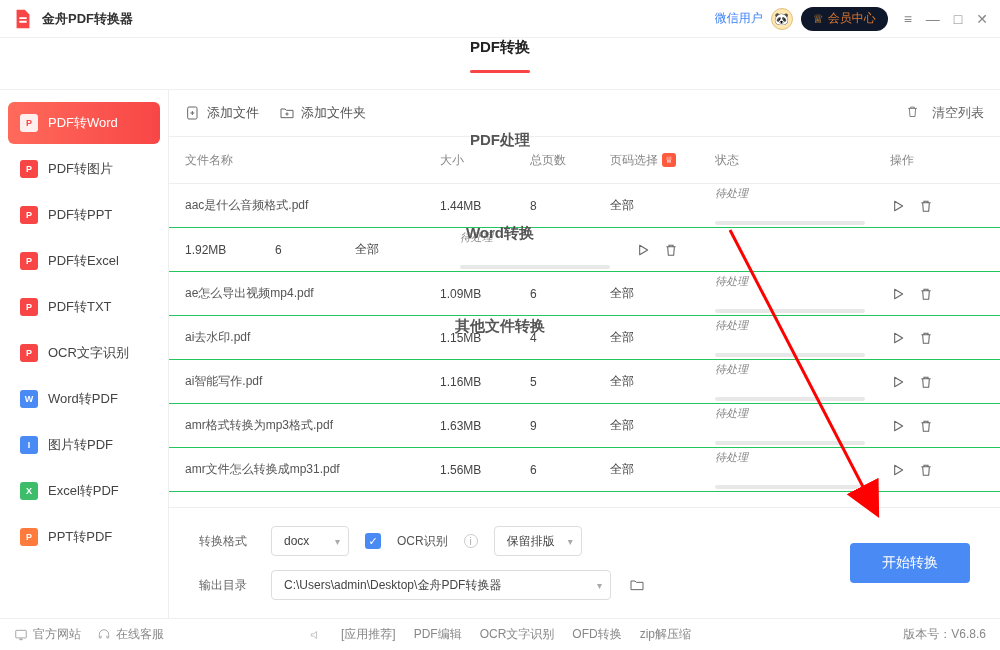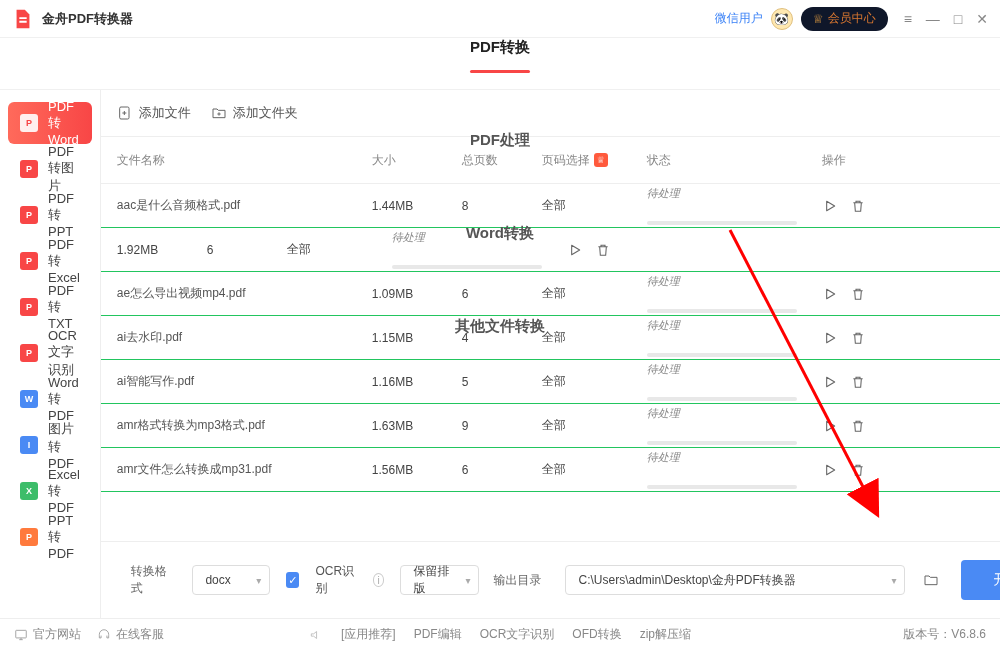--- a/index.html
+++ b/index.html
@@ -55,21 +55,21 @@
 .row { height: 44px; display: flex; align-items: center; padding: 0 16px; font-size: 12px; color: #444; border-bottom: 1px solid #22c55e; }
 .row .col-name { color:#555; }
 .status-cell { display:flex; flex-direction:column; gap:20px;font-style:italic; }
 .status-text { font-size:11px; color:#888;}
 .progress-track { width: 150px; height:4px; background:#e8e8e8; border-radius:2px;}
 .ops-cell { display:flex; gap:12px; color:#777;}
 .ops-cell svg { width:16px; height:16px; cursor:pointer; stroke:#666; }
 
 
 .bottom-panel { padding: 18px 30px; display:flex; align-items: stretch; gap:20px; border-top: 1px solid #eee; }
-.settings-col { display:flex; flex-direction:row; gap:14px; }
+.settings-col { display:flex; flex-direction:column; gap:14px; }
 .setting-row { display:flex; align-items:center; gap:16px; font-size:12px; color:#555;}
 .setting-label { width:56px; color:#666;}
 .select-box { height:30px; min-width:78px; padding:0 26px 0 12px; border:1px solid #ddd; border-radius:4px; display:flex; align-items:center; position:relative; font-size:12px; color:#444; cursor:pointer;}
 .select-box::after { content:"▾"; position:absolute; right:8px; color:#aaa; font-size:10px;}
 .select-box.wide { min-width:340px;}
 .checkbox { width:16px; height:16px; background:#4a8af4; border-radius:3px; display:flex; align-items:center; justify-content:center; color:#fff; font-size:11px;}
 .info-icon { width:14px; height:14px; border:1px solid #ccc; border-radius:50%; display:inline-flex; align-items:center; justify-content:center; font-size:10px; color:#aaa;}
 .folder-icon { width:20px; height:16px; cursor:pointer;}
 .convert-col { margin-left:auto; display:flex; align-items:center;}
 .convert-btn { width:120px; height:40px; background:#4a8af4; color:#fff; border-radius:4px; display:flex; align-items:center; justify-content:center; font-size:14px; cursor:pointer;}

